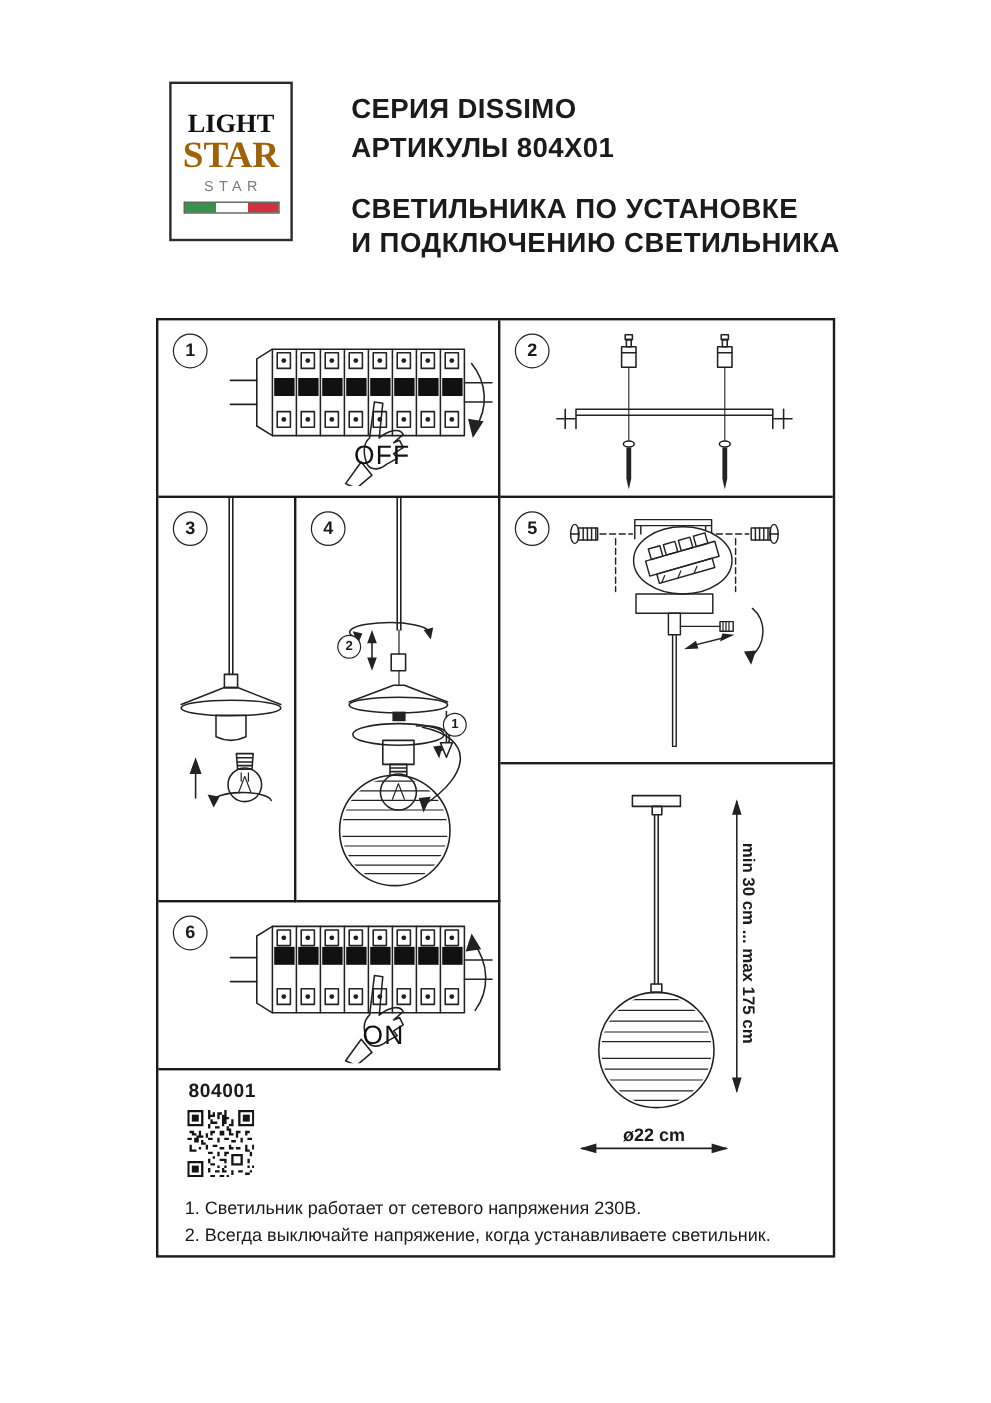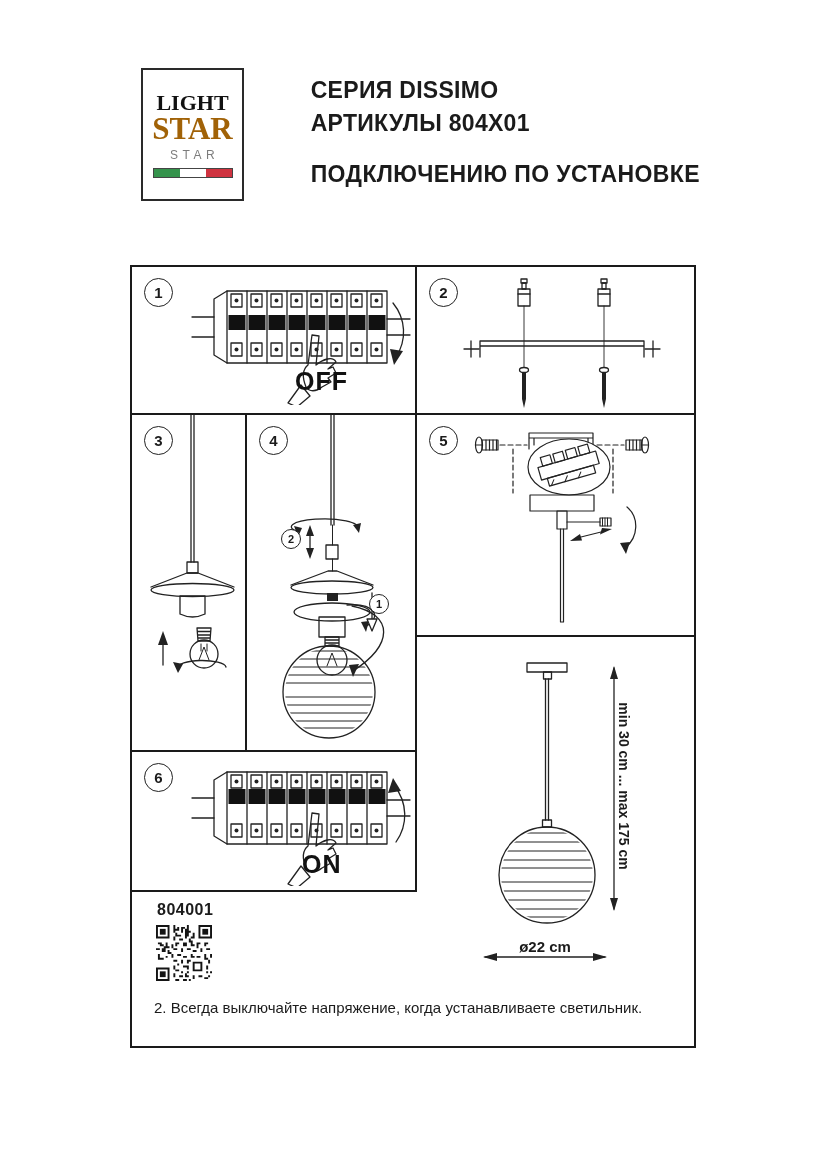--- a/index.html
+++ b/index.html
@@ -26,21 +26,21 @@
   .p1{left:0;top:0;width:285px;height:148px;}
   .p2{left:285px;top:0;width:277px;height:148px;}
   .p3{left:0;top:148px;width:115px;height:337px;}
   .p4{left:115px;top:148px;width:170px;height:337px;}
   .p5{left:285px;top:148px;width:277px;height:222px;}
   .p6{left:0;top:485px;width:285px;height:140px;}
   .num{position:absolute;left:12px;top:11px;width:27px;height:27px;border:1.6px solid #222;
        border-radius:50%;display:flex;align-items:center;justify-content:center;
        font-size:15px;font-weight:700;background:#fff;}
   .draw{position:absolute;}
-  .switch-label{position:absolute;font-size:25px;font-weight:700;letter-spacing:1px;color:#111;}
+  .switch-label{position:absolute;font-size:22px;font-weight:400;letter-spacing:1px;color:#111;}
   .callout{position:absolute;width:18px;height:18px;border:1.3px solid #222;border-radius:50%;
            display:flex;align-items:center;justify-content:center;font-size:11px;font-weight:700;background:#fff;}
   
   .codes{position:absolute;left:24px;top:634px;display:flex;gap:9px;}
   .product{display:flex;flex-direction:column;gap:6px;}
   .code{font-size:16px;font-weight:700;letter-spacing:0.5px;padding-left:1px;}
   .qr{width:56px;height:56px;}
   .notes{position:absolute;left:22px;top:730px;width:532px;font-size:15px;line-height:22px;}
   
   .dim-area{position:absolute;left:285px;top:370px;width:277px;height:409px;}
@@ -57,21 +57,22 @@
     <div class="logo-light">LIGHT</div>
     <div class="logo-star">STAR</div>
     <div class="logo-group">STAR</div>
     <div class="logo-flag"></div>
   </div>
 
   <div class="titles">
     <div class="title-line">СЕРИЯ DISSIMO</div>
     <div class="title-line">АРТИКУЛЫ 804X01</div>
     <div class="instr">
-      <div class="title-line">ПОДКЛЮЧЕНИЮ ПО УСТАНОВКЕ</div>
+      <div class="title-line">СВЕТИЛЬНИКА ПО УСТАНОВКЕ</div>
+      <div class="title-line">И ПОДКЛЮЧЕНИЮ СВЕТИЛЬНИКА</div>
     </div>
   </div>
 
   <div class="grid">
 
     <div class="panel p1 b-r b-b">
       <div class="num">1</div>
       <svg class="draw" style="left:50px;top:10px" width="230" height="128" viewBox="0 0 230 128">
         <g stroke="#222" stroke-width="1.3" fill="none" stroke-linecap="round" stroke-linejoin="round">
           <path d="M45,14 H205 V86 H45 Z"></path>
@@ -435,17 +436,18 @@
             <polygon points="80,316 80,324 66,320" fill="#222" stroke="none"></polygon>
             <polygon points="176,316 176,324 190,320" fill="#222" stroke="none"></polygon>
           </g>
         </g>
       </svg>
       <span class="dim-v-label">min 30 cm ... max 175 cm</span>
       <span class="dim-d-label">ø22 cm</span>
     </div>
 
     <div class="notes">
+      <div>1. Светильник работает от сетевого напряжения 230В.</div>
       <div>2. Всегда выключайте напряжение, когда устанавливаете светильник.</div>
     </div>
 
   </div>
 </div>
 
 </body></html>

